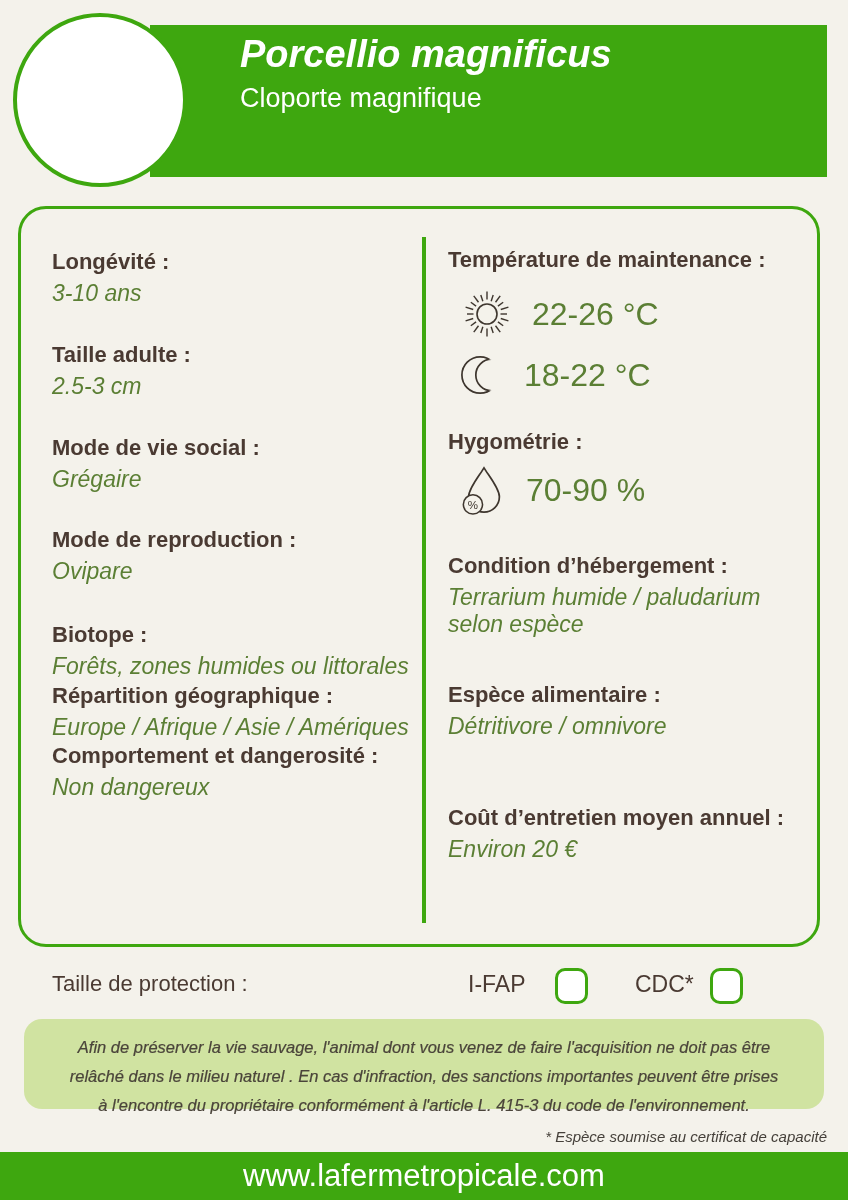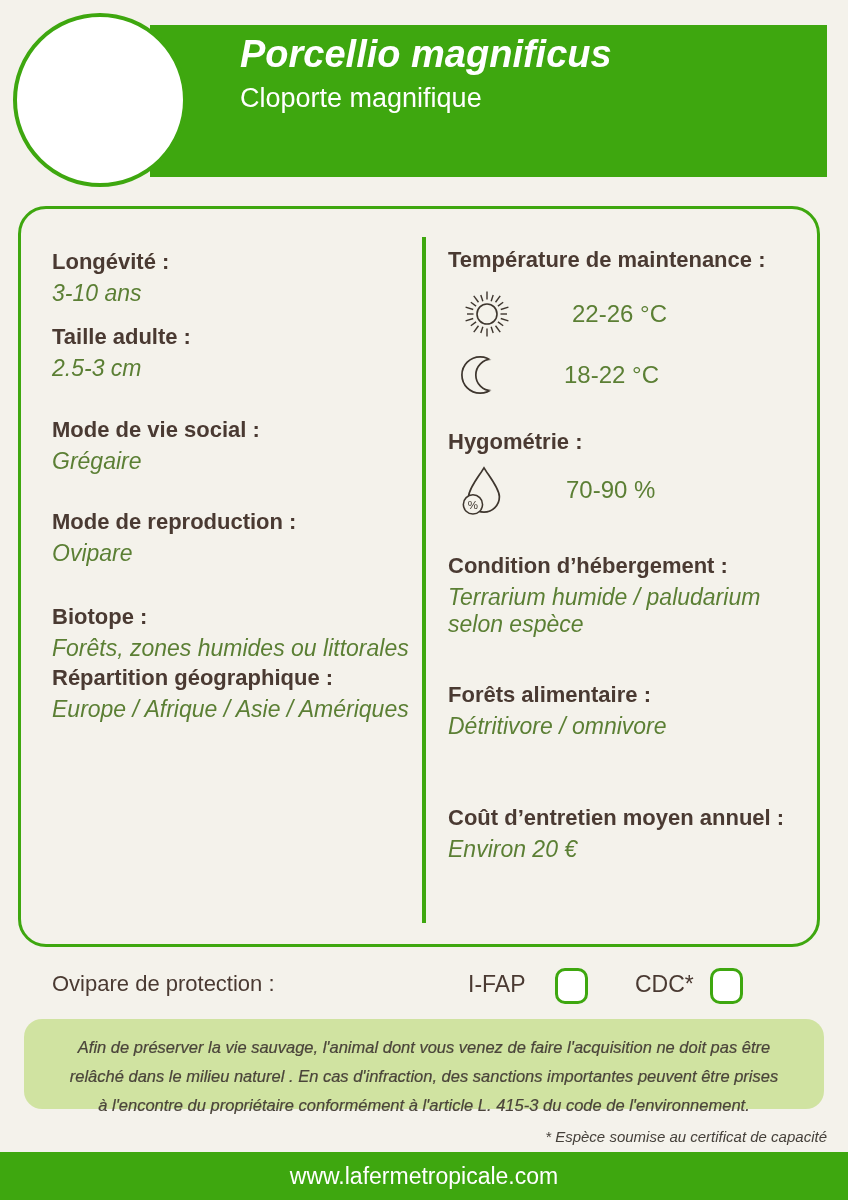--- a/index.html
+++ b/index.html
@@ -26,56 +26,56 @@
   .divider{position:absolute;left:422px;top:237px;width:4px;height:686px;background:var(--green);}
 
   .col{position:absolute;}
   .col-left{left:52px;top:247px;width:366px;}
   .col-right{left:448px;top:245px;width:370px;}
 
   .info-label{font-size:22px;font-weight:bold;color:var(--label-dark);line-height:30px;white-space:nowrap;}
   .info-value{font-size:23px;color:var(--value-green);line-height:27px;margin-top:3px;font-style:italic;}
 
   .icon-row{display:flex;align-items:center;gap:18px;margin-left:12px;}
-  .row-value{font-size:24px;color:var(--value-green);white-space:nowrap;margin-left:40px;}
+  .row-value{font-size:32px;color:var(--value-green);white-space:nowrap;}
   .icon-row svg{flex:0 0 auto;display:block;}
 
   
   .protection-row{position:absolute;left:0;top:958px;width:848px;height:52px;}
   .protection-label{position:absolute;left:52px;top:0;font-size:22px;color:var(--label-dark);line-height:52px;white-space:nowrap;}
   .protection-item{position:absolute;top:0;font-size:23px;color:var(--label-dark);line-height:52px;white-space:nowrap;}
   .checkbox{position:absolute;top:10px;width:33px;height:36px;border:3px solid var(--green);border-radius:10px;background:#fff;cursor:pointer;}
 
   
   .notice{position:absolute;left:24px;top:1019px;width:800px;height:90px;background:var(--notice-bg);border-radius:18px;padding-top:14px;}
   .notice-line{text-align:center;font-style:italic;font-size:16.5px;line-height:29px;color:#4A443A;font-weight:bold;-webkit-text-stroke:0.2px;}
   .notice-line{font-weight:normal;}
 
   .footnote{position:absolute;right:21px;top:1128px;font-style:italic;font-size:15px;color:#45403A;}
 
   
   .footer-bar{position:absolute;left:0;top:1152px;width:848px;height:48px;background:var(--green);}
-  .footer-url{text-align:center;font-size:23px;color:#fff;line-height:48px;}
+  .footer-url{text-align:center;font-size:31px;color:#fff;line-height:48px;}
 </style>
 </head>
 <body>
 
 <div class="page">
 
   <div class="header-bar">
     <div class="header-title">Porcellio magnificus</div>
     <div class="header-subtitle">Cloporte magnifique</div>
   </div>
   <div class="logo-circle"></div>
 
   <div class="panel"></div>
   <div class="divider"></div>
 
   <div class="col col-left">
-    <div style="margin-bottom:15px;">
+    <div style="margin-bottom:33px;">
       <div class="info-label">Longévité :</div>
       <div class="info-value">3-10 ans</div>
     </div>
     <div style="margin-bottom:33px;">
       <div class="info-label">Taille adulte :</div>
       <div class="info-value">2.5-3 cm</div>
     </div>
     <div style="margin-bottom:32px;">
       <div class="info-label">Mode de vie social :</div>
       <div class="info-value">Grégaire</div>
@@ -84,20 +84,24 @@
       <div class="info-label">Mode de reproduction :</div>
       <div class="info-value">Ovipare</div>
     </div>
     <div style="margin-bottom:1px;">
       <div class="info-label">Biotope :</div>
       <div class="info-value">Forêts, zones humides ou littorales</div>
     </div>
     <div style="">
       <div class="info-label">Répartition géographique :</div>
       <div class="info-value">Europe / Afrique / Asie / Amériques</div>
+    </div>
+    <div>
+      <div class="info-label">Comportement et dangerosité :</div>
+      <div class="info-value">Non dangereux</div>
     </div>
   </div>
 
   <div class="col col-right">
     <div class="info-label">Température de maintenance :</div>
 
     <div class="icon-row" style="margin-top:12px;height:54px;">
       <svg width="54" height="54" viewBox="0 0 54 54">
         <g stroke="#3E362E" stroke-width="1.4" fill="none">
           <circle cx="27" cy="27" r="10" stroke-width="1.6"></circle>
@@ -154,32 +158,32 @@
       </svg>
       <div class="row-value">70-90 %</div>
     </div>
 
     <div style="margin-top:36px;">
       <div class="info-label">Condition d’hébergement :</div>
       <div class="info-value">Terrarium humide / paludarium selon espèce</div>
     </div>
 
     <div style="margin-top:42px;">
-      <div class="info-label">Forêts alimentaire :</div>
+      <div class="info-label">Espèce alimentaire :</div>
       <div class="info-value">Détritivore / omnivore</div>
     </div>
 
     <div style="margin-top:63px;">
       <div class="info-label">Coût d’entretien moyen annuel :</div>
       <div class="info-value">Environ 20 €</div>
     </div>
   </div>
 
   <div class="protection-row">
-    <div class="protection-label">Ovipare de protection :</div>
+    <div class="protection-label">Taille de protection :</div>
     <div class="protection-item" style="left:468px;">I-FAP</div>
     <span class="checkbox" style="left:555px;"></span>
     <div class="protection-item" style="left:635px;">CDC*</div>
     <span class="checkbox" style="left:710px;"></span>
   </div>
 
   <div class="notice">
     <div class="notice-line">Afin de préserver la vie sauvage, l'animal dont vous venez de faire l'acquisition ne doit pas être</div>
     <div class="notice-line">relâché dans le milieu naturel . En cas d'infraction, des sanctions importantes peuvent être prises</div>
     <div class="notice-line">à l'encontre du propriétaire conformément à l'article L. 415-3 du code de l'environnement.</div>

